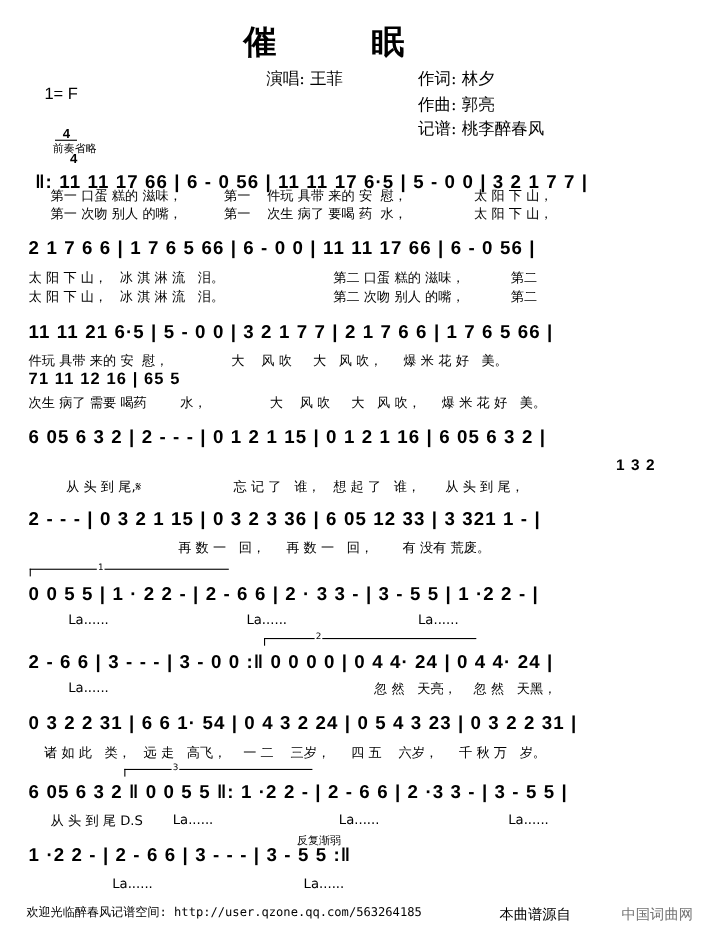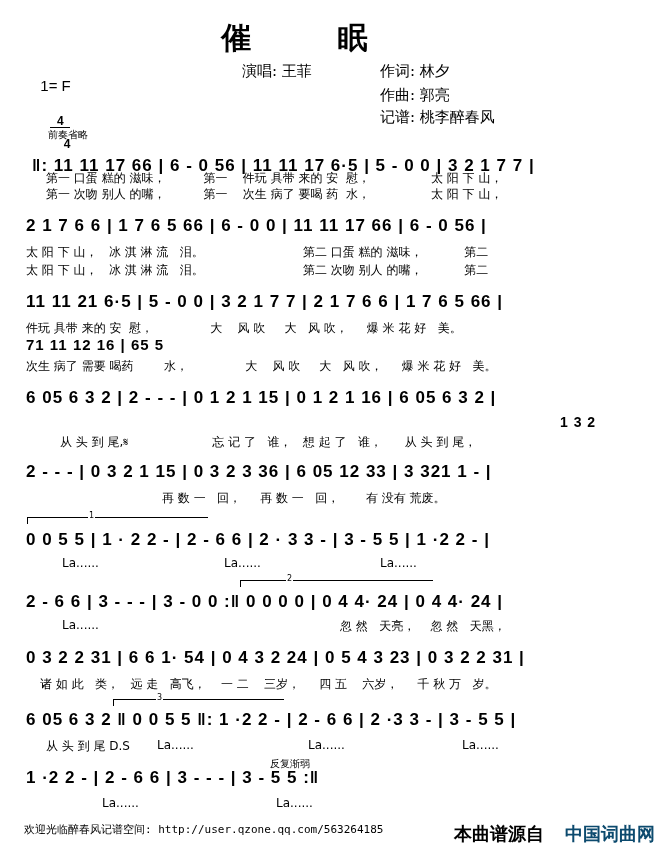--- a/index.html
+++ b/index.html
@@ -7,21 +7,21 @@
   .abs{position:absolute;white-space:pre;}
   .title{left:0;width:597px;top:18px;text-align:center;font-family:"DejaVu Serif","Liberation Serif",serif;font-size:30px;font-weight:bold;letter-spacing:38px;text-indent:30px;}
   .meta{font-family:"DejaVu Serif","Liberation Serif",serif;font-size:15px;}
   .key{font-family:"Liberation Sans",sans-serif;font-size:15px;}
   .ts{display:inline-block;vertical-align:middle;text-align:center;font-weight:bold;font-size:12px;line-height:11px;margin-left:10px;}
   .ts .n{border-bottom:1px solid #000;display:block;}
   .note{font-family:"Liberation Sans","DejaVu Sans",sans-serif;font-weight:bold;font-size:17px;letter-spacing:1px;}
   .lyr{font-family:"DejaVu Sans","Liberation Sans",sans-serif;font-size:12px;}
   .small{font-family:"DejaVu Serif","Liberation Serif",serif;font-size:10px;}
   .foot{font-family:"DejaVu Sans Mono","Liberation Mono",monospace;font-size:11px;}
-  .src{font-family:"DejaVu Sans","Liberation Sans",sans-serif;font-size:18px;font-weight:bold;}
+  .src{font-family:"DejaVu Sans","Liberation Sans",sans-serif;font-size:13px;font-weight:normal;}
   .volta{position:absolute;border-top:1px solid #000;border-left:1px solid #000;height:6px;}
   .volta span{position:absolute;top:-7px;font-size:8px;background:#fff;padding:0 1px;}
 </style>
 </head>
 <body>
 
 <div class="abs title">催 眠</div>
 <div class="abs key" style="left:32px;top:60px;">
   <span>1= F</span>
   <span class="ts">
@@ -85,13 +85,13 @@
 <div class="abs lyr" style="left:308px;top:738px;">La......</div>
 <div class="abs lyr" style="left:462px;top:738px;">La......</div>
 
 <div class="abs small" style="left:270px;top:757px;">反复渐弱</div>
 <div class="abs note" style="left:26px;top:768px;">1 ·2 2 - | 2 - 6 6 | 3 - - - | 3 - 5 5 :‖</div>
 <div class="abs lyr" style="left:102px;top:796px;">La......</div>
 <div class="abs lyr" style="left:276px;top:796px;">La......</div>
 
 <div class="abs foot" style="left:24px;top:822px;">欢迎光临醉春风记谱空间: http://user.qzone.qq.com/563264185</div>
 <div class="abs src" style="left:454px;top:822px;">本曲谱源自</div>
-<div class="abs src" style="left:565px;top:822px;color:#0c4a6e;text-align:right;">中国词曲网</div>
+<div class="abs src" style="left:565px;top:822px;color:#737373;text-align:right;">中国词曲网</div>
 
 </body></html>

